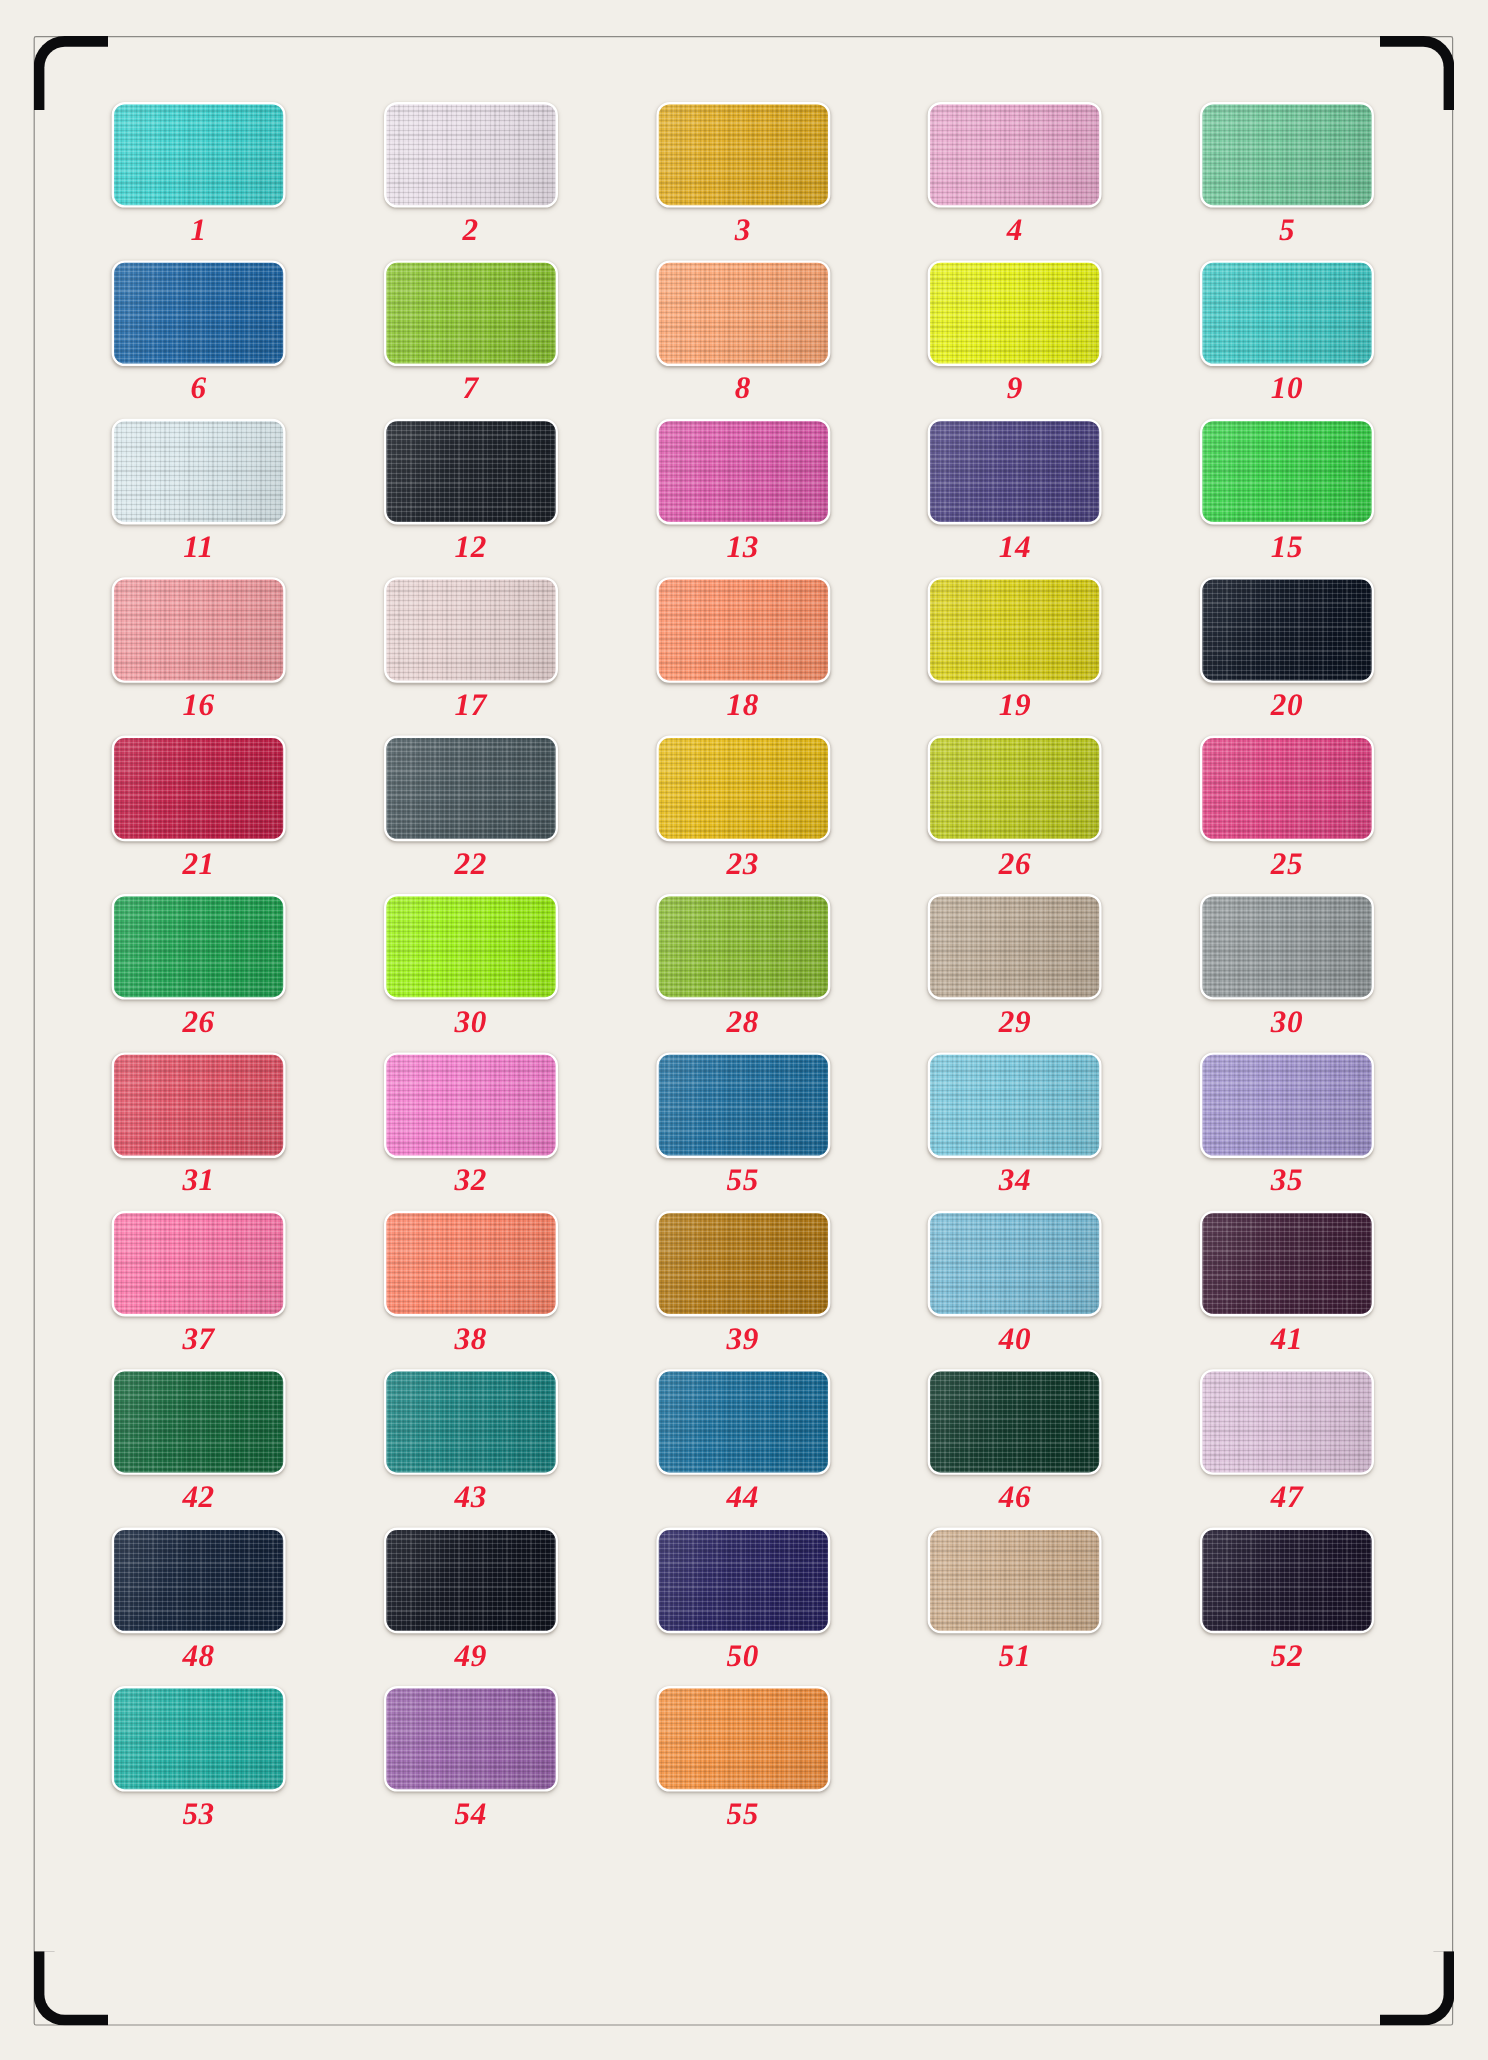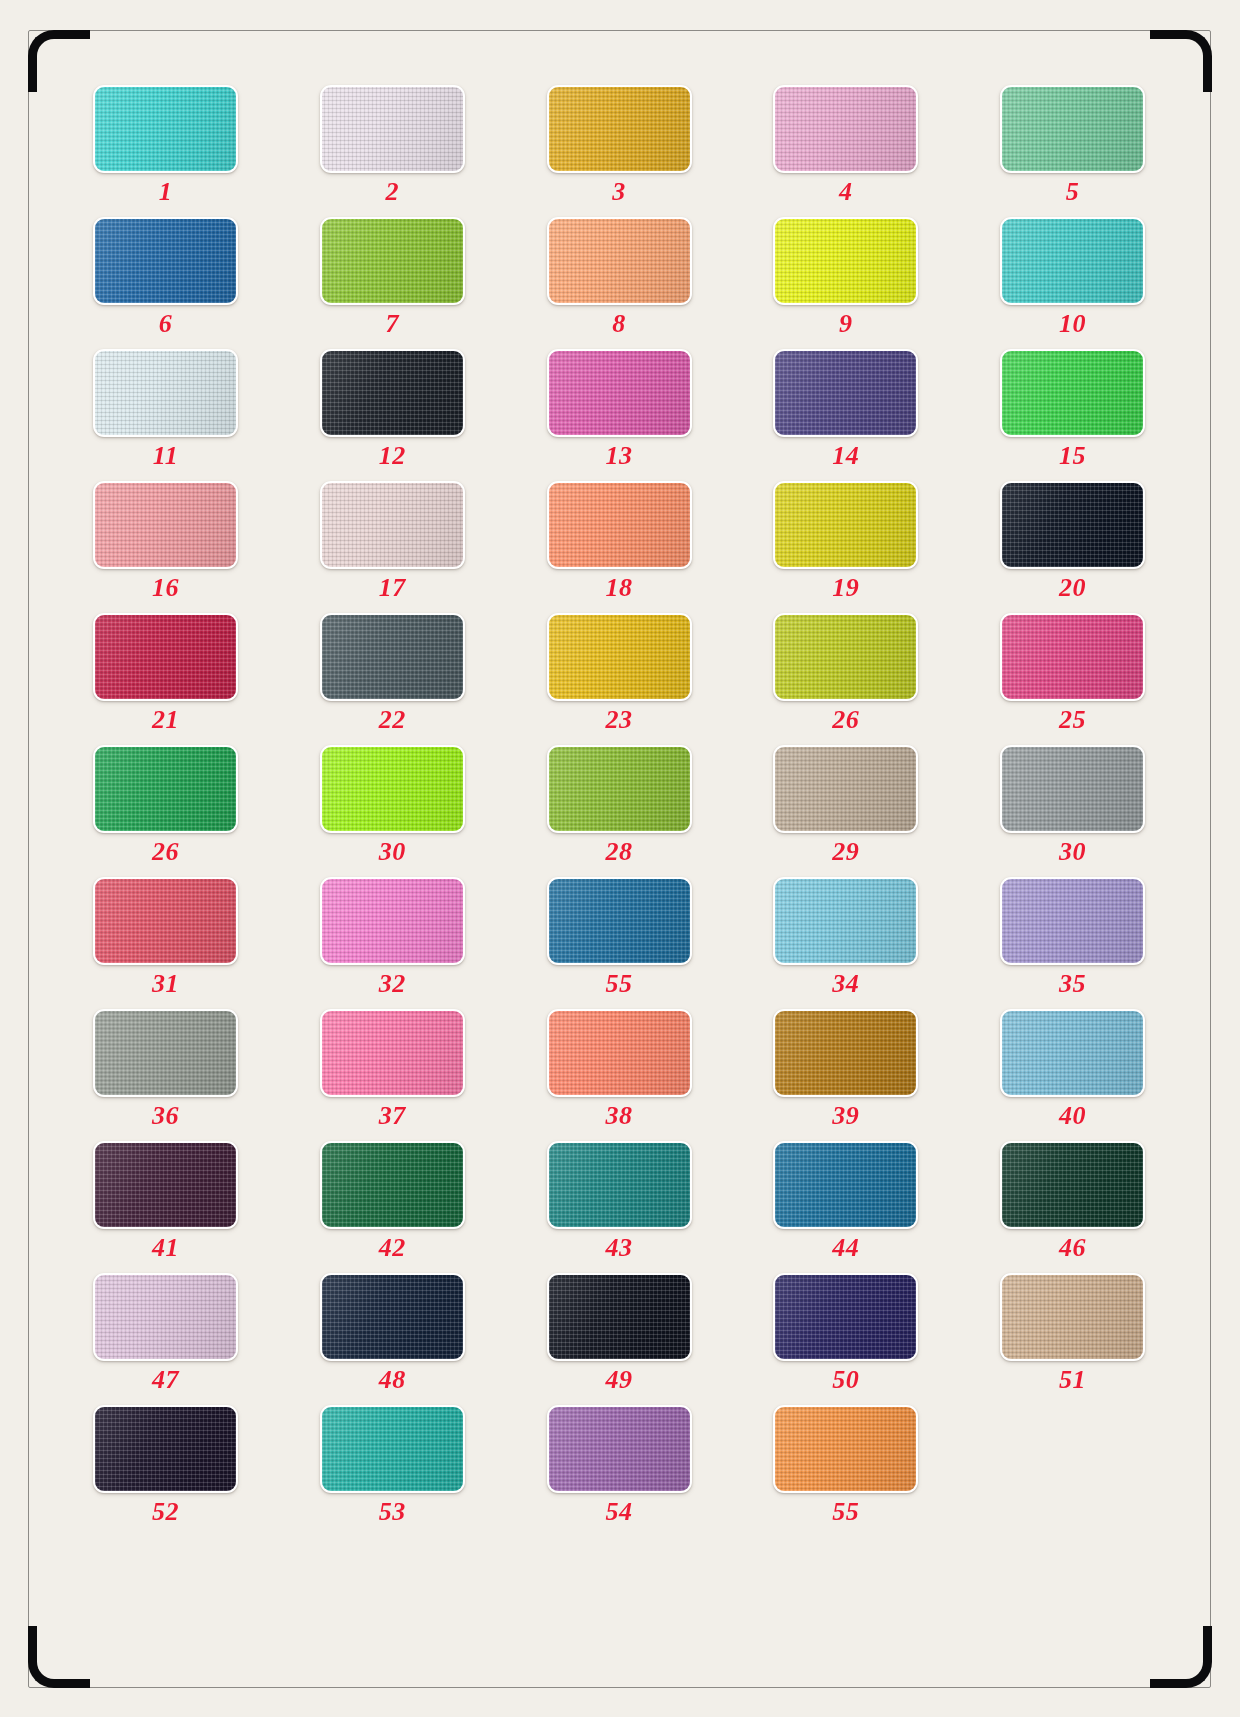--- a/index.html
+++ b/index.html
@@ -296,24 +296,20 @@
       </div>
       <div class="swatch-cell">
         <div class="swatch-chip" style="background-color: rgb(122, 200, 221);"></div>
         <div class="swatch-label">34</div>
       </div>
       <div class="swatch-cell">
         <div class="swatch-chip" style="background-color: rgb(162, 149, 207);"></div>
         <div class="swatch-label">35</div>
       </div>
       <div class="swatch-cell">
-        <div class="swatch-chip" style="background-color: rgb(148, 155, 147);"></div>
-        <div class="swatch-label">36</div>
-      </div>
-      <div class="swatch-cell">
         <div class="swatch-chip" style="background-color: rgb(252, 120, 170);"></div>
         <div class="swatch-label">37</div>
       </div>
       <div class="swatch-cell">
         <div class="swatch-chip" style="background-color: rgb(252, 132, 104);"></div>
         <div class="swatch-label">38</div>
       </div>
       <div class="swatch-cell">
         <div class="swatch-chip" style="background-color: rgb(178, 122, 23);"></div>
         <div class="swatch-label">39</div>

